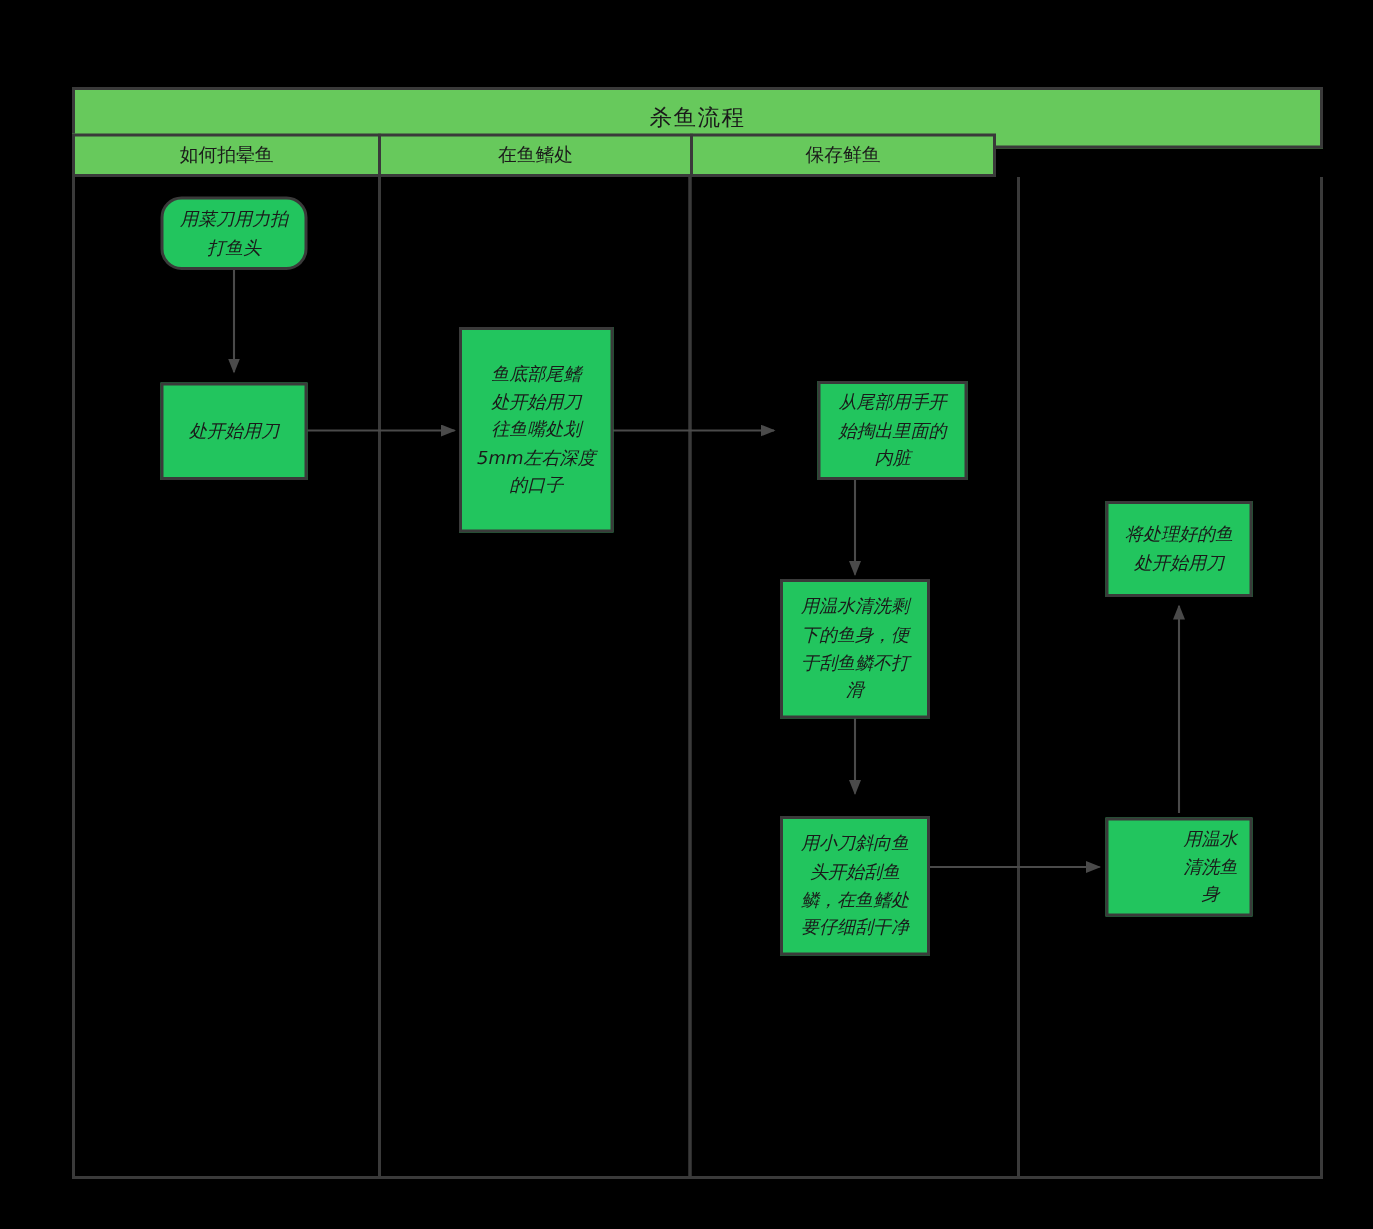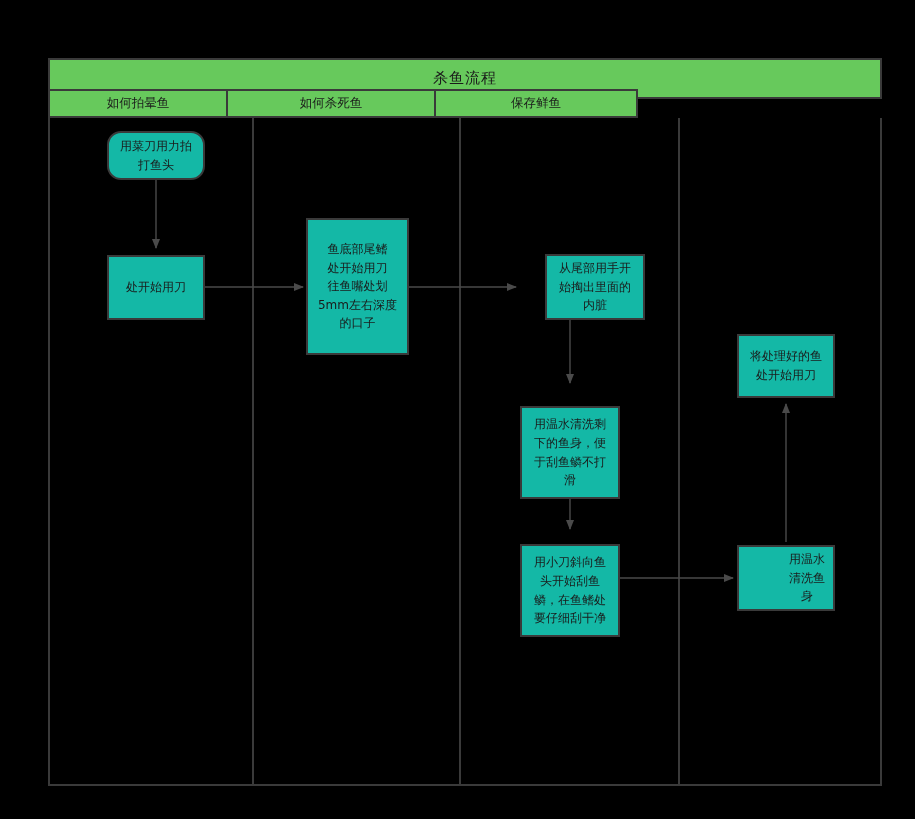--- a/index.html
+++ b/index.html
@@ -68,54 +68,55 @@
     border-left: 2px solid #3a3a3a;
     border-right: 2px solid #3a3a3a;
     border-bottom: 2px solid #3a3a3a;
     box-sizing: border-box;
     margin-left: -2px;
   }
   .lane-body:first-child { margin-left: 0; }
 
   .node {
     position: absolute;
-    background: #14b8a6;
+    background: #22c55e;
     border: 2px solid #3a3a3a;
     box-sizing: border-box;
     display: flex;
     align-items: center;
     justify-content: center;
     text-align: center;
     color: #1a1a1a;
     font-size: 12px;
     line-height: 1.55;
     padding: 2px 6px;
     white-space: pre-line;
+    font-style: italic;
   }
   .node.rounded {
     border-radius: 14px;
   }
   svg.connectors {
     position: absolute;
     left: 0; top: 0;
     width: 915px;
     height: 819px;
     pointer-events: none;
   }
 </style>
 </head>
 <body>
 
 <div id="canvas">
 
   <div class="title-bar">杀鱼流程</div>
 
   <div class="lane-header-row">
-    <div class="lane-header" style="width:180px">如何拍晕鱼</div>
-    <div class="lane-header" style="width:210px">如何杀死鱼</div>
+    <div class="lane-header" style="width:206px">如何拍晕鱼</div>
+    <div class="lane-header" style="width:210px">在鱼鳍处</div>
     <div class="lane-header" style="width:204px">保存鲜鱼</div>
   </div>
 
   <div class="lane-body-row">
     <div class="lane-body" style="width:206px"></div>
     <div class="lane-body" style="width:210px"></div>
     <div class="lane-body" style="width:222px"></div>
     <div class="lane-body" style="width:204px"></div>
   </div>
 
@@ -163,21 +164,21 @@
   <div class="node" style="left:306px; top:218px; width:103px; height:137px;">鱼底部尾鳍
 处开始用刀
 往鱼嘴处划
 5mm左右深度
 的口子</div>
 
   <div class="node" style="left:520px; top:254px; width:100px; height:66px;margin-left:25px;">从尾部用手开
 始掏出里面的
 内脏</div>
 
-  <div class="node" style="left:520px; top:406px; width:100px; height:93px;">用温水清洗剩
+  <div class="node" style="left:520px; top:386px; width:100px; height:93px;">用温水清洗剩
 下的鱼身，便
 于刮鱼鳞不打
 滑</div>
 
   <div class="node" style="left:520px; top:532px; width:100px; height:93px;margin-top:12px;">用小刀斜向鱼
 头开始刮鱼
 鳞，在鱼鳍处
 要仔细刮干净</div>
 
   <div class="node" style="left:737px; top:545px; width:98px; height:66px;padding-left:48px;">用温水清洗鱼

